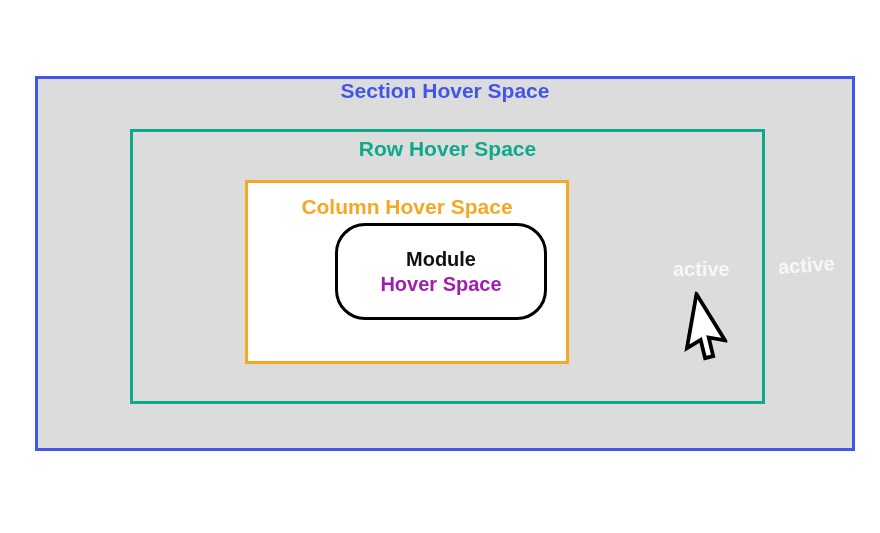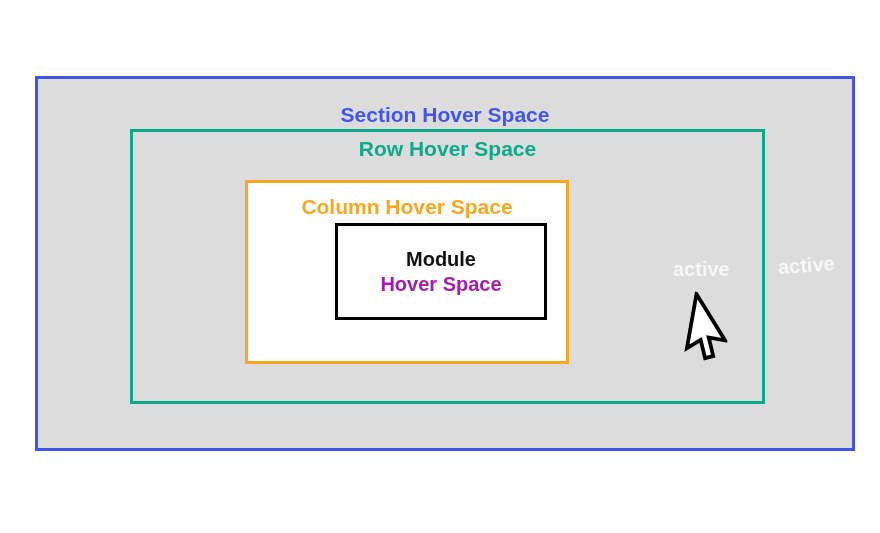--- a/index.html
+++ b/index.html
@@ -28,21 +28,21 @@
     font-weight: bold;
     font-size: 21px;
     white-space: nowrap;
   }
   .section-box {
     left: 35px; top: 76px;
     width: 820px; height: 375px;
     border-color: #4355e9;
     background: #dcdcdc;
   }
-  .section-title { top: 24px; color: #4355e9; }
+  .section-title { top: 0; color: #4355e9; }
   .row-box {
     left: 130px; top: 129px;
     width: 635px; height: 275px;
     border-color: #0da98c;
     background: #dcdcdc;
   }
   .row-title { top: 5px; color: #0da98c; }
   .column-box {
     left: 245px; top: 180px;
     width: 324px; height: 184px;
@@ -52,20 +52,21 @@
   .column-title { top: 12px; color: #f5a823; }
   .module-box {
     left: 335px; top: 223px;
     width: 212px; height: 97px;
     border-color: #000000;
     background: #ffffff;
     display: flex;
     flex-direction: column;
     align-items: center;
     justify-content: center;
+    border-radius: 30px;
   }
   .module-line {
     color: #111111;
     font-weight: bold;
     font-size: 20px;
     line-height: 25px;
     text-align: center;
   }
   .active-label {
     position: absolute;

